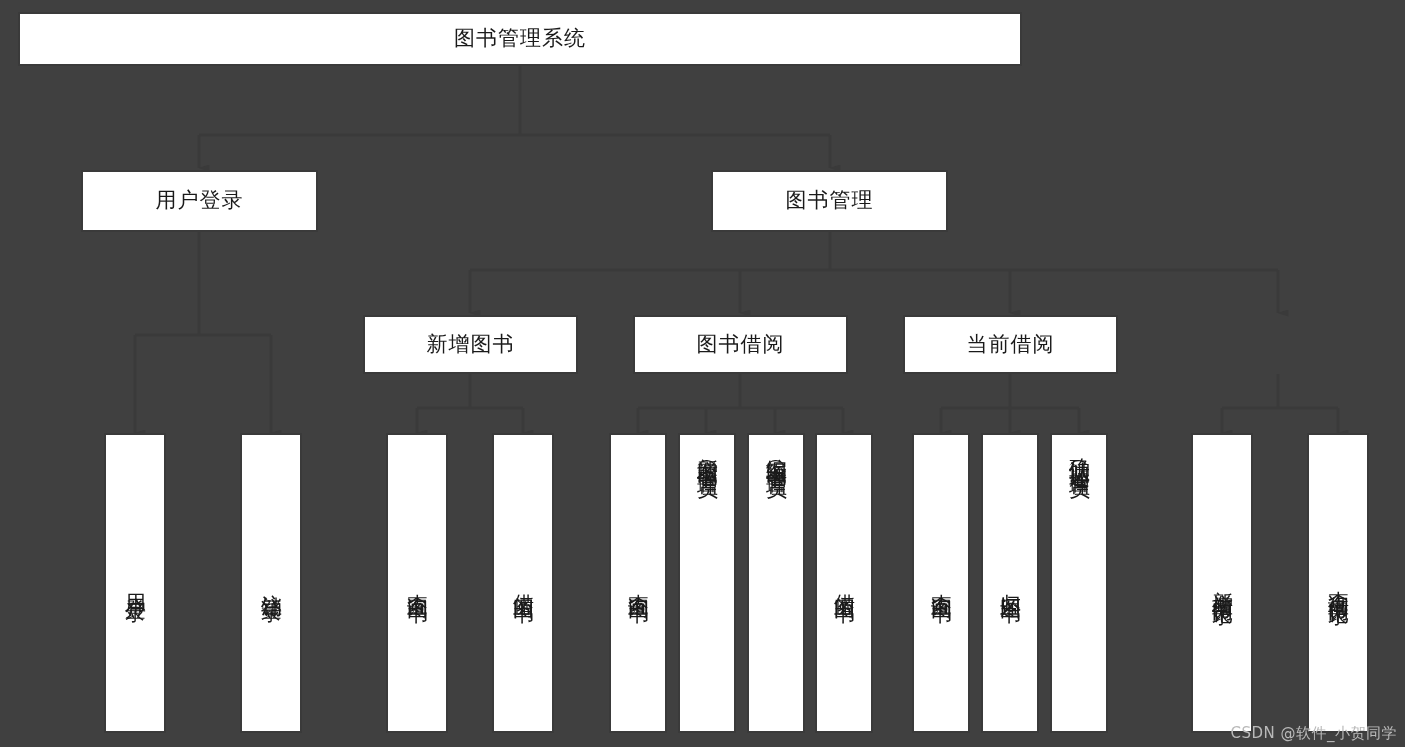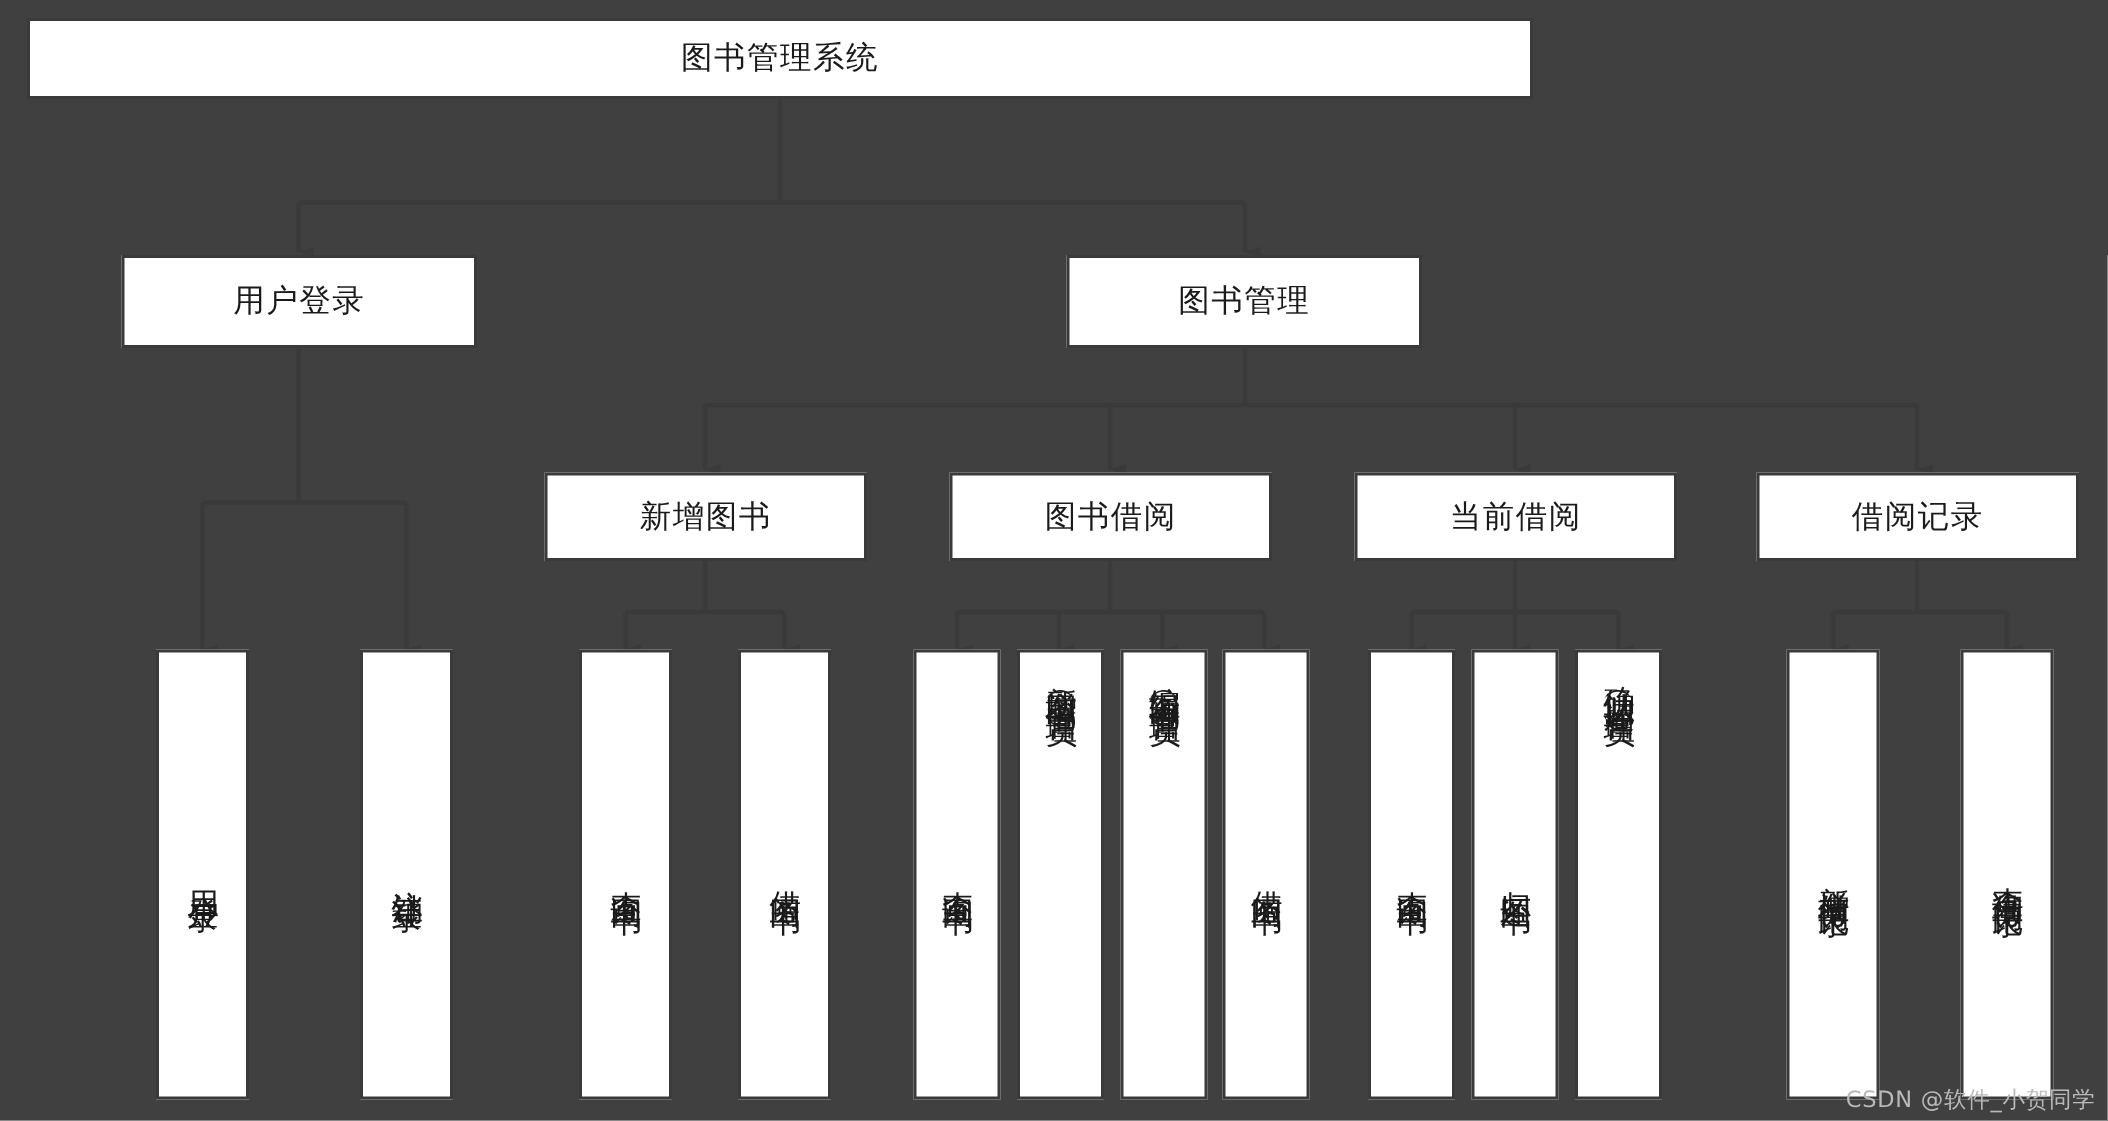--- a/index.html
+++ b/index.html
@@ -140,23 +140,20 @@
 
   <div class="node-box node-h" style="left:363px; top:315px; width:215px; height:59px;">
     <span class="node-label">新增图书</span>
   </div>
   <div class="node-box node-h" style="left:903px; top:315px; width:215px; height:59px;">
     <span class="node-label">当前借阅</span>
   </div>
   <div class="node-box node-h" style="left:633px; top:315px; width:215px; height:59px;">
     <span class="node-label">图书借阅</span>
   </div>
-  <div class="node-box node-h" style="left:1171px; top:315px; width:215px; height:59px;">
-    <span class="node-label">借阅记录</span>
-  </div>
 
   <div class="node-box node-v center-v" style="left:104px; top:433px; width:62px; height:300px;">
     <span class="node-label">用户登录</span>
   </div>
   <div class="node-box node-v center-v" style="left:240px; top:433px; width:62px; height:300px;">
     <span class="node-label">注销登录</span>
   </div>
 
   <div class="node-box node-v center-v" style="left:386px; top:433px; width:62px; height:300px;">
     <span class="node-label">查询图书</span>

